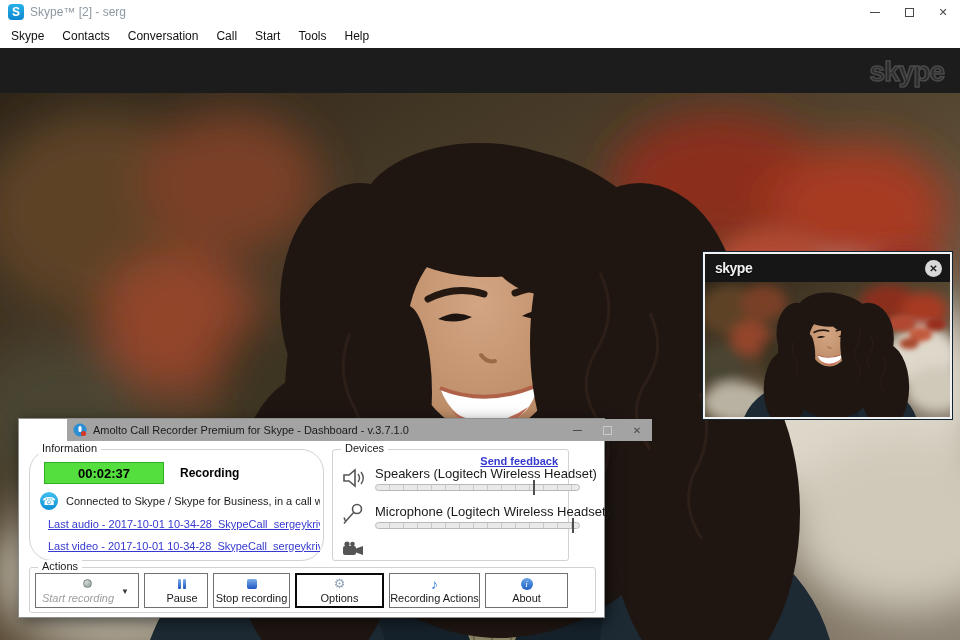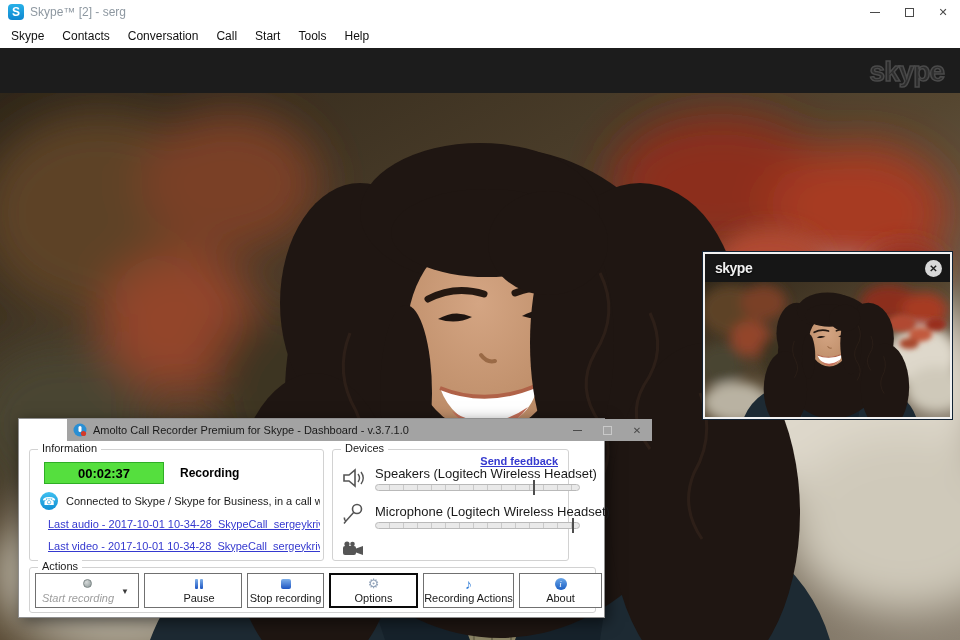--- a/index.html
+++ b/index.html
@@ -38,21 +38,21 @@
   .dlg-title { font-size:11px; color:#1a1a1a; }
   .dlg-controls { margin-left:auto; display:flex; align-items:center; height:22px; }
   .dlg-btn { width:30px; height:22px; display:flex; align-items:center; justify-content:center; color:#4a4a4a; font-size:10px; }
   .dlg-btn .glyph-min { border-top-color:#4a4a4a; width:9px; }
   .dlg-btn.disabled { color:#c9c9c9; }
   .dlg-btn.disabled .glyph-max { border-color:#c9c9c9; }
 
   .groupbox { position:absolute; border:1px solid #d2d2d2; border-radius:3px; }
   .group-label { position:absolute; top:-8px; left:8px; background:#fff; padding:0 4px; font-size:11px; color:#1a1a1a; }
 
-  .grp-info   { left:10px; top:30px; width:295px; height:112px; }
+  .grp-info   { left:10px; top:30px; width:295px; height:112px;border-radius:23px; }
   .grp-dev    { left:313px; top:30px; width:237px; height:112px; }
   .grp-act    { left:10px; top:148px; width:567px; height:46px; }
 
   .timer { position:absolute; left:14px; top:12px; width:120px; height:22px; background:#55df3e; border:1px solid #2fae26; color:#000; font-weight:bold; font-size:13px; display:flex; align-items:center; justify-content:center; }
   .rec-status { position:absolute; left:150px; top:16px; font-weight:bold; font-size:12px; color:#000; }
   .info-row { position:absolute; left:10px; display:flex; align-items:center; gap:8px; width:280px; white-space:nowrap; overflow:hidden; }
   .row-conn { top:42px; }
   .row-audio { top:68px; }
   .row-video { top:89px; }
   .info-text { font-size:11px; color:#1a1a1a; }
@@ -71,21 +71,21 @@
   .act-btn.default-btn { border:2px solid #0a0a0a; }
   .act-btn.disabled { color:#9d9d9d; }
   .btn-ico { height:12px; display:flex; align-items:center; justify-content:center; gap:2px; }
   .dot-ico { width:9px; height:9px; border-radius:50%; background:radial-gradient(circle at 35% 30%,#d6dada,#8d9898); border:1px solid #7c8686; }
   .pause-bar { width:3px; height:10px; background:linear-gradient(180deg,#7fb0ea,#1d55c2); border-radius:1px; }
   .stop-sq { width:10px; height:10px; background:linear-gradient(180deg,#7fb0ea,#1d55c2); border-radius:2px; }
   .gear-ico { font-size:13px; color:#93a4ba; line-height:12px; }
   .note-ico { font-size:14px; color:#2e7bd6; font-weight:bold; line-height:12px; }
   .info-ico { width:12px; height:12px; border-radius:50%; background:linear-gradient(180deg,#6aa6e8,#1c5fc4); color:#fff; font-size:9px; font-style:italic; font-family:"Liberation Serif",serif; display:flex; align-items:center; justify-content:center; }
   .drop-arrow { position:absolute; right:9px; top:13px; font-size:8px; color:#3a3a3a; }
-  .w-start{width:104px;font-style:italic;} .w-pause{width:98px;padding-left:12px;} .w-stop{width:77px;} .w-opt{width:89px;} .w-hist{width:91px;} .w-about{width:83px;}
+  .w-start{width:104px;font-style:italic;} .w-pause{width:64px;padding-left:12px;} .w-stop{width:77px;} .w-opt{width:89px;} .w-hist{width:91px;} .w-about{width:83px;}
   .start-label { margin-right:18px; }
 </style>
 </head>
 <body>
 
 <svg width="0" height="0" style="position:absolute">
   <defs>
     <filter id="blur1" x="-50%" y="-50%" width="200%" height="200%">
         <feGaussianBlur stdDeviation="22"></feGaussianBlur>
       </filter>

